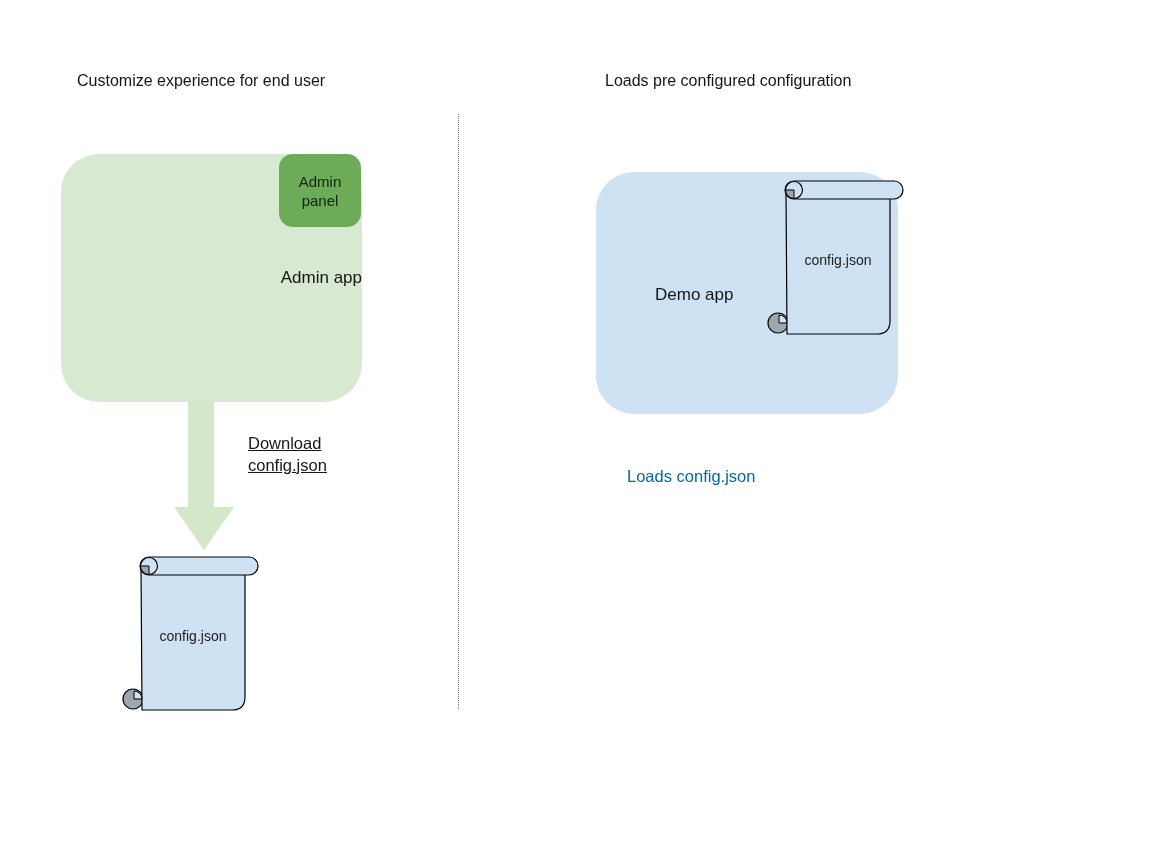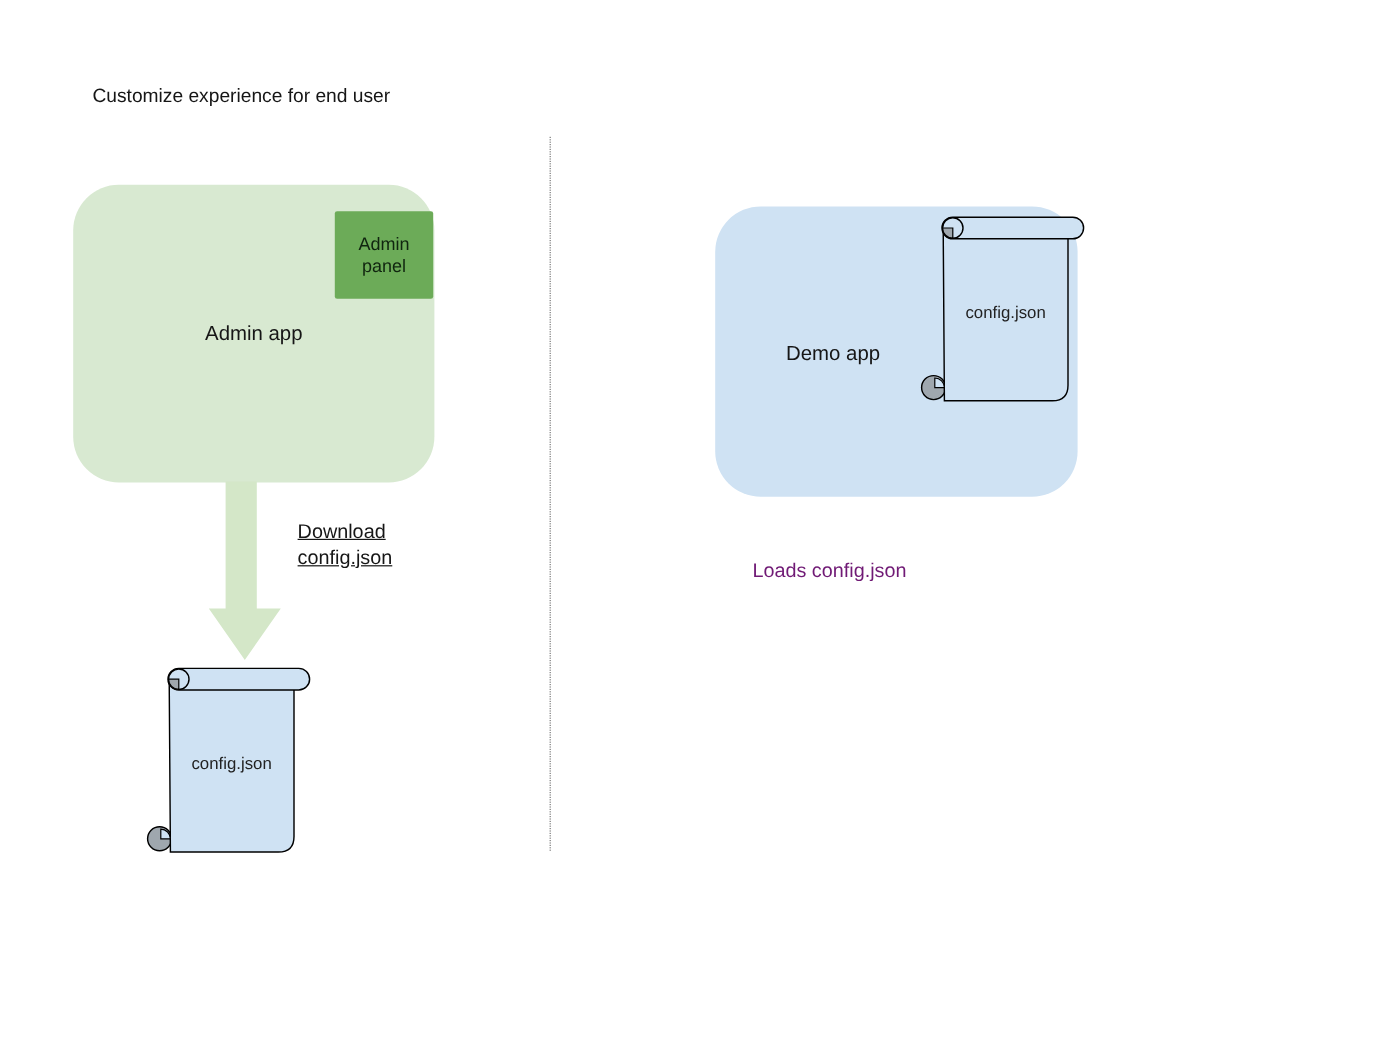--- a/index.html
+++ b/index.html
@@ -24,36 +24,36 @@
     white-space: nowrap;
   }
   .app-box {
     border-radius: 38px;
   }
   #admin-app-box {
     left: 61px; top: 130px;
     width: 301px; height: 248px;
   }
   #admin-panel-box {
-    left: 279px; top: 152px;
+    left: 279px; top: 130px;
     width: 82px; height: 73px;
-    border-radius: 2px;
+    border-radius: 14px;
     display: flex; align-items: center; justify-content: center;
     text-align: center;
     font-size: 15px; line-height: 19px;
     color: #10250f;
     padding: 0 6px;
     box-sizing: border-box;
   }
   .app-label {
     font-size: 17px;
     color: #161616;
     white-space: nowrap;
   }
-  #admin-app-label { left: 61px; top: 244px; width: 301px; text-align: center; }
+  #admin-app-label { left: 61px; top: 244px; width: 301px; text-align: right; }
   #demo-app-label  { left: 655px; top: 261px; width: 90px; text-align: left; }
   #left-title  { left: 77px;  top: 48px; }
   #right-title { left: 605px; top: 48px; }
   #divider {
     left: 458px; top: 90px;
     width: 0; height: 595px;
     border-left: 1px dotted #777777;
   }
   #demo-app-box {
     left: 596px; top: 148px;
@@ -62,41 +62,42 @@
   #download-arrow { left: 173px; top: 377px; }
   #download-label {
     left: 248px; top: 408px;
     font-size: 16.5px; line-height: 22px;
     color: #161616;
     text-decoration: underline;
   }
   #loads-caption {
     left: 627px; top: 443px;
     font-size: 16.5px;
-    color: #701a75;
+    color: #0369a1;
     white-space: nowrap;
   }
   #left-scroll  { left: 120px; top: 529px; }
   #right-scroll { left: 765px; top: 153px; }
   .scroll-label {
     font-size: 14px;
     color: #222222;
     text-align: center;
     width: 104px;
     white-space: nowrap;
   }
   #left-scroll-label  { left: 141px; top: 604px; }
   #right-scroll-label { left: 786px; top: 228px; }
 </style>
 </head>
 <body>
 
 <div id="canvas">
 
   <div class="abs title" id="left-title">Customize experience for end user</div>
+  <div class="abs title" id="right-title">Loads pre configured configuration</div>
 
   <div class="abs" id="divider"></div>
 
   <div class="abs app-box" id="admin-app-box" style="background-color: rgb(216, 233, 209);"></div>
   <div class="abs" id="admin-panel-box" style="background-color: rgb(108, 171, 88);">
       <span>Admin panel</span>
     </div>
   <div class="abs app-label" id="admin-app-label">Admin app</div>
 
   <svg class="abs" id="download-arrow" width="62" height="150" viewBox="0 0 62 150">

